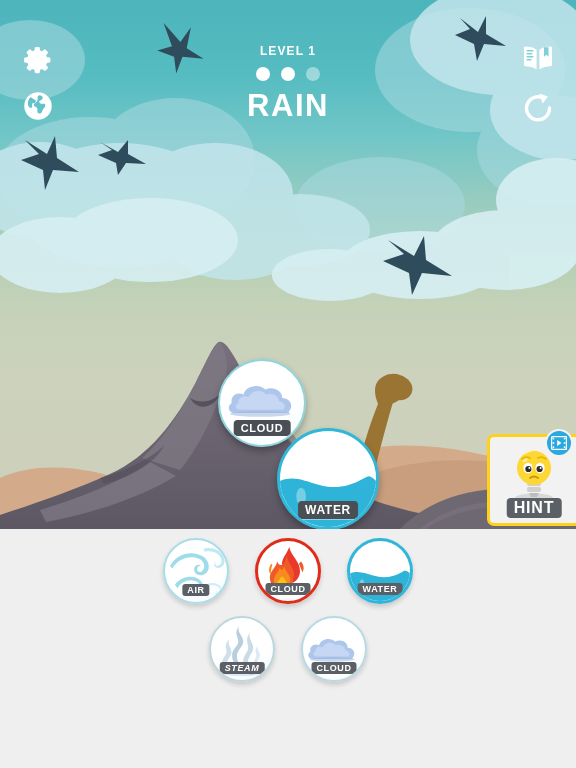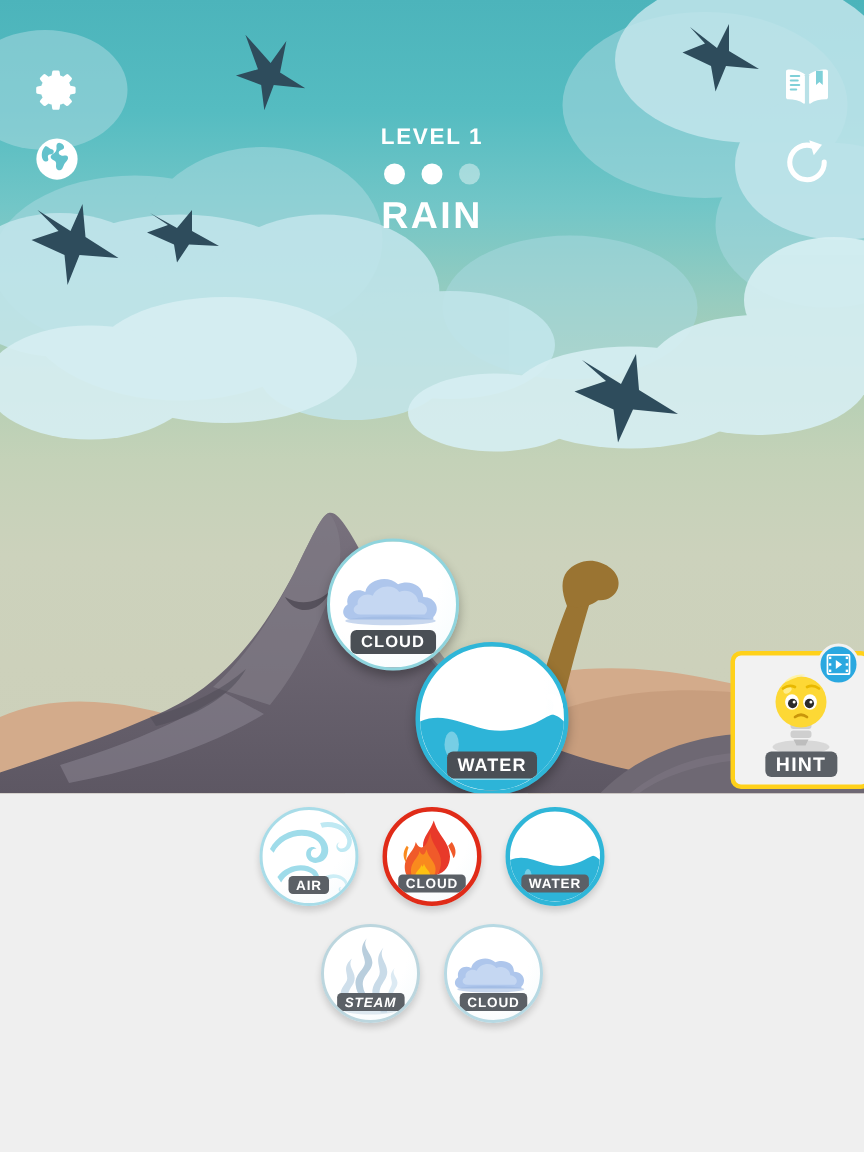--- a/index.html
+++ b/index.html
@@ -30,29 +30,28 @@
   #settings-btn { left: 18px; top: 38px; }
   #language-btn { left: 20px; top: 88px; width: 36px; height: 36px; }
   #book-btn     { left: 518px; top: 38px; }
   #restart-btn  { left: 518px; top: 88px; }
 
   .hud-center {
     position: absolute; left: 0; top: 44px; width: 576px;
     text-align: center; pointer-events: none;
   }
   .level-label {
-    color: #ffffff; font-size: 15px; font-weight: bold;
+    color: #ffffff; font-size: 12px; font-weight: bold;
     letter-spacing: 1.1px;
-    margin-top: 39px;
   }
   .dots { margin-top: 9px; display: flex; justify-content: center; gap: 11px; }
   .dot { width: 14px; height: 14px; border-radius: 50%; background: #ffffff; }
   .dot.inactive { background: rgba(255,255,255,0.42); }
   .goal-label {
-    margin-top: 7px; color: #ffffff; font-size: 25px;
+    margin-top: 7px; color: #ffffff; font-size: 31px;
     font-weight: bold; letter-spacing: 1.6px;
   }
 
   
   .bubble {
     position: absolute; border-radius: 50%;
     background: radial-gradient(circle at 36% 28%, #ffffff 0%, #ffffff 52%, #f3fbfd 100%);
     box-shadow: 0 4px 7px rgba(0,0,0,0.30);
     cursor: pointer; overflow: hidden;
   }
@@ -73,36 +72,36 @@
 
   
   #hint-card {
     position: absolute; left: 487px; top: 434px; width: 94px; height: 92px;
     background: #f2f2f2; border: 3px solid #ffd11a; border-radius: 7px;
     cursor: pointer; overflow: hidden;
   }
   #hint-bulb { position: absolute; left: 50%; top: 10px; transform: translateX(-50%); }
   #hint-label {
     position: absolute; left: 50%; bottom: 5px; transform: translateX(-50%);
-    background: #5b6066; color: #ffffff; font-size: 13px; font-weight: bold;
+    background: #5b6066; color: #ffffff; font-size: 16px; font-weight: bold;
     letter-spacing: 0.8px; padding: 1px 7px; border-radius: 4px;
   }
   #hint-video-badge {
     position: absolute; left: 545px; top: 429px; width: 28px; height: 28px;
     border-radius: 50%; background: #2aa8e0;
     display: flex; align-items: center; justify-content: center;
     border: 2px solid #f2f2f2; cursor: pointer;
   }
 
   
   .tray {
     position: absolute; left: 0; top: 529px; width: 576px; height: 239px;
     background: #efefef;
   }
-  .tray-row { display: flex; justify-content: center; gap: 16px; }
+  .tray-row { display: flex; justify-content: center; gap: 26px; }
   #tray-row-1 { margin-top: 9px; }
   #tray-row-2 { margin-top: 12px; }
   .elem {
     position: relative; width: 66px; height: 66px; border-radius: 50%;
     background: radial-gradient(circle at 36% 26%, #ffffff 0%, #ffffff 55%, #f4fafc 100%);
     box-shadow: 0 3px 5px rgba(0,0,0,0.16); cursor: pointer; overflow: hidden;
   }
   .elem .bubble-art { position: absolute; left: 0; top: 0; width: 100%; height: 100%; }
   .elem-label {
     position: absolute; left: 50%; bottom: 6px; transform: translateX(-50%);

